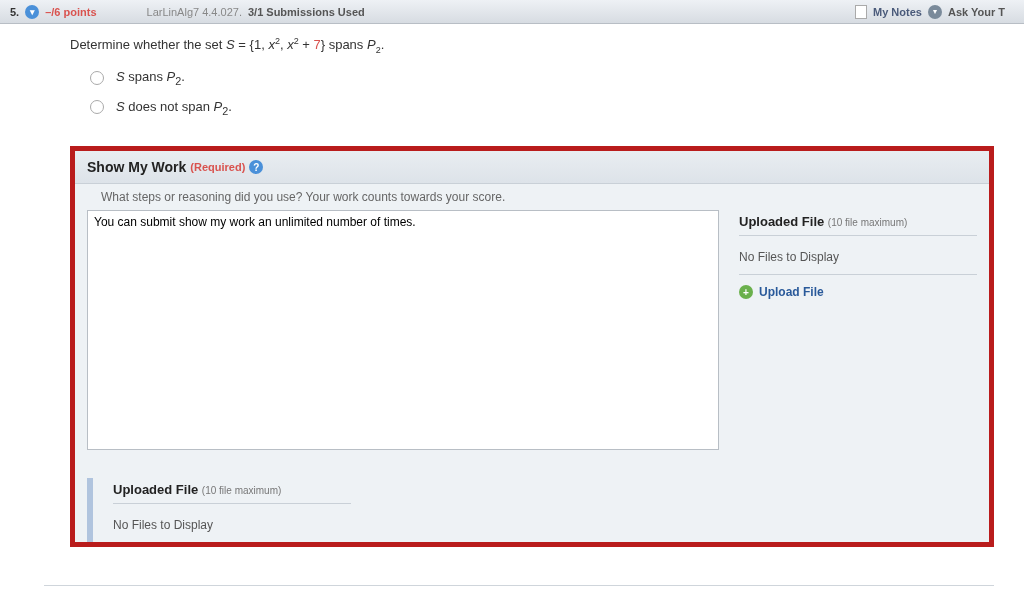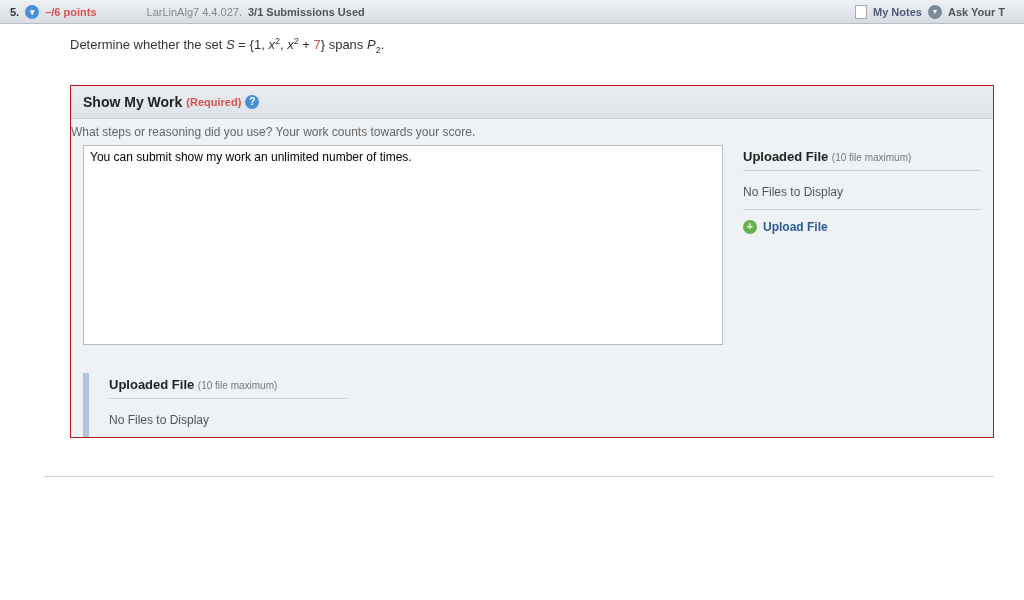--- a/index.html
+++ b/index.html
@@ -52,49 +52,49 @@
     font-style: italic; font-size: 13px;
   }
   .option-row .radio {
     width: 14px; height: 14px; border-radius: 50%;
     border: 1px solid #aaa; background: #fff; flex-shrink: 0;
   }
 
   .smw-panel {
     margin-top: 30px;
     background: #eef2f5;
-    border: 1px solid #b91c1c;
+    border: 5px solid #b91c1c;
   }
   .smw-header {
     background: linear-gradient(#e9edf1, #dde3e9);
     padding: 8px 12px;
     border-bottom: 1px solid #c9d0d7;
     display: flex; align-items: center; gap: 4px;
   }
   .smw-title { font-weight: bold; font-size: 14px; color: #222; }
   .smw-req { color: #d9534f; font-size: 11px; font-weight: bold; }
   .help-icon {
     width: 14px; height: 14px; border-radius: 50%;
     background: #4a90d9; display: inline-flex; align-items: center;
     justify-content: center; color: #fff; font-size: 10px; font-weight: bold;
   }
   .smw-sub {
-    padding: 6px 0;
+    padding: 6px 26px;
     color: #666;
     font-size: 12px;
   }
   .smw-body {
     display: flex;
     gap: 0;
     align-items: flex-start;
   }
   .smw-textarea {
     margin: 0 0 0 12px;
     flex: 1;
-    height: 200px;
+    height: 240px;
     border: 1px solid #b8bec5;
     background: #fff;
     padding: 4px 6px;
     font-size: 12px;
     resize: none;
     font-family: Arial, sans-serif;
   }
   .upload-col {
     width: 270px;
     padding: 0 12px 0 20px;
@@ -169,20 +169,30 @@
     <span style="width:12px;height:14px;background:#fff;border:1px solid #aaa;"></span>
     <span class="my-notes">My Notes</span>
     <span class="dropdown-icon">▾</span>
     <span class="ask">Ask Your T</span>
   </div>
 </div>
 
 <div class="content">
   <div class="question-text">
     <span>Determine whether the set  </span><i><span>S</span></i><span> = {1, </span><i><span>x</span></i><sup>2</sup><span>, </span><i><span>x</span></i><sup>2</sup><span> + </span><span class="seven">7</span><span>}  spans </span><i><span>P</span></i><sub>2</sub><span>.</span>
+  </div>
+  <div class="options">
+    <div class="option-row">
+      <span class="radio"></span>
+      <span><span>S</span><span style="font-style:normal"> spans </span><span>P</span><sub style="font-style:normal">2</sub><span style="font-style:normal">.</span></span>
+    </div>
+    <div class="option-row">
+      <span class="radio"></span>
+      <span><span>S</span><span style="font-style:normal"> does not span </span><span>P</span><sub style="font-style:normal">2</sub><span style="font-style:normal">.</span></span>
+    </div>
   </div>
 
   <div class="smw-panel">
     <div class="smw-header">
       <span class="smw-title">Show My Work</span>
       <span class="smw-req">(Required)</span>
       <span class="help-icon">?</span>
     </div>
     <div class="smw-sub">What steps or reasoning did you use? Your work counts towards your score.</div>
 

